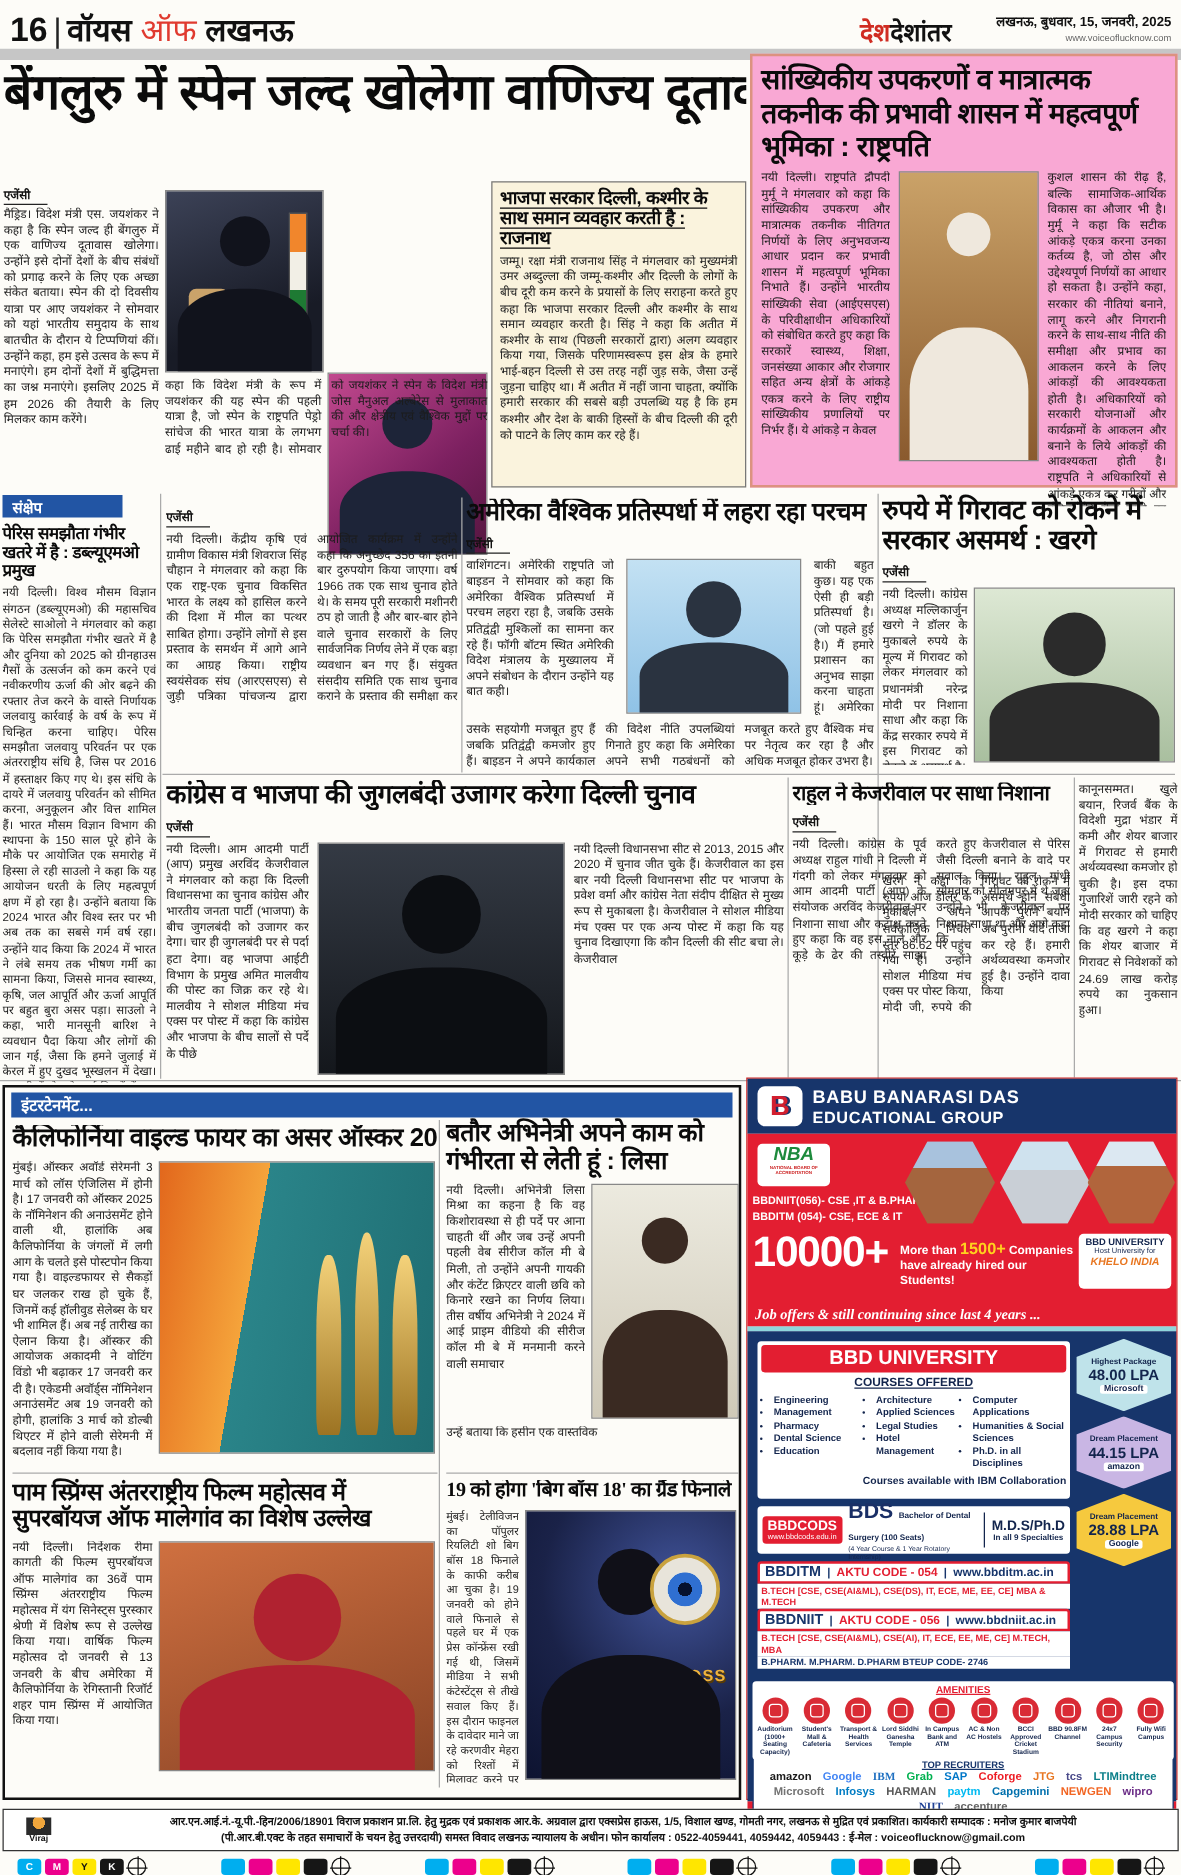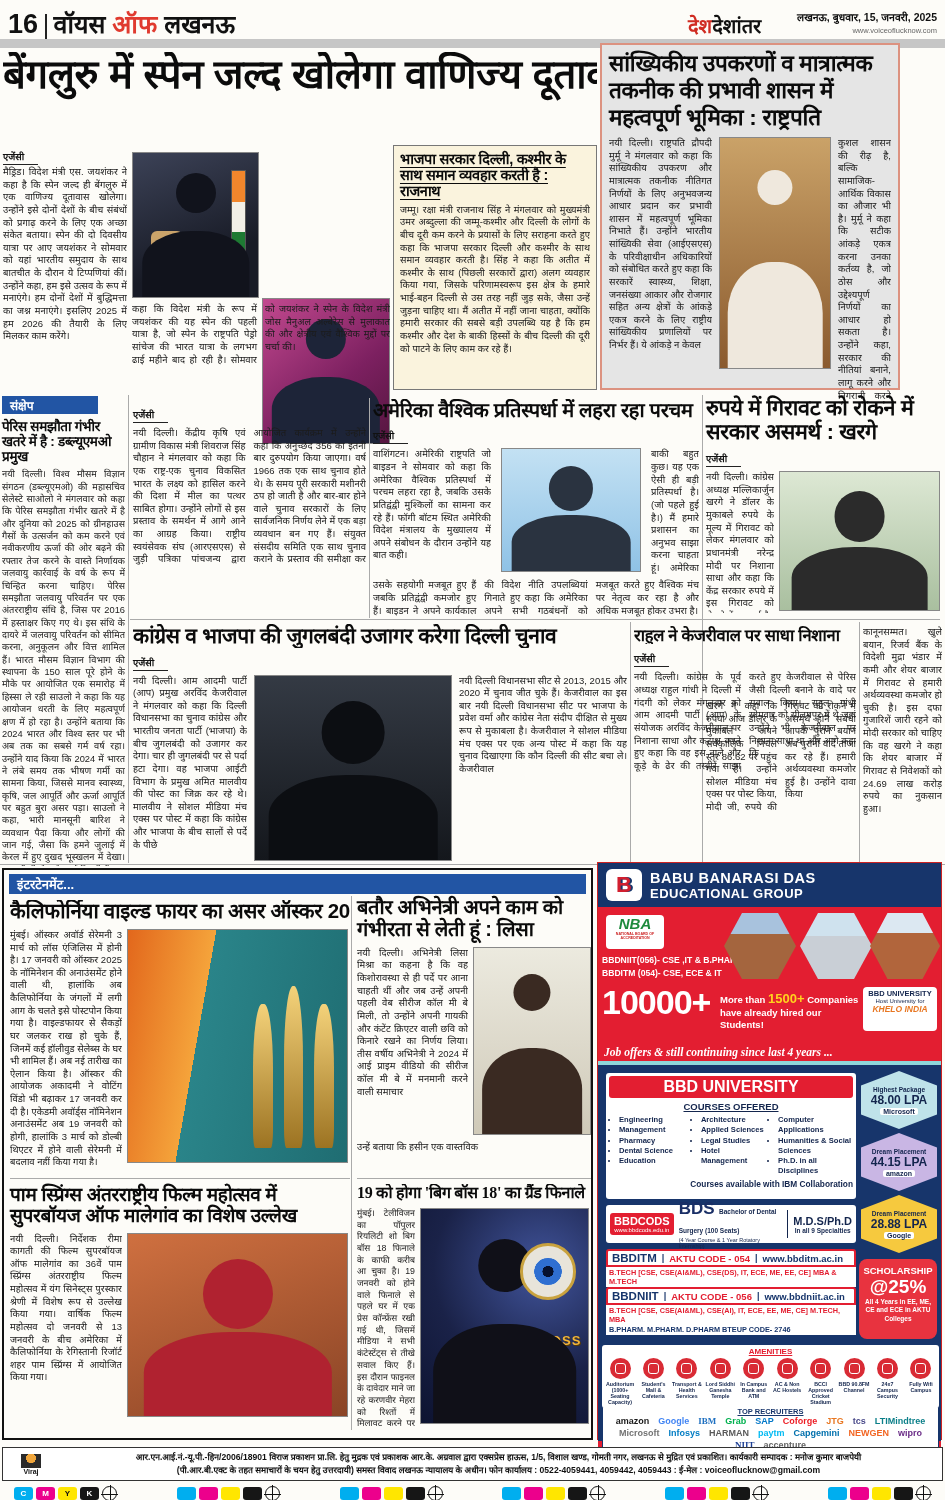--- a/index.html
+++ b/index.html
@@ -76,21 +76,21 @@
 </style>
 </head>
 <body>
 
 <div class="page">
 
   <div class="abs" style="left:8px;top:6px;display:flex;align-items:flex-end;gap:7px">
     <span style="font-size:27px;font-weight:800">16</span>
     <span style="width:1.5px;height:26px;background:#222"></span>
     <span style="font-size:25px;font-weight:800">वॉयस</span>
-    <span style="font-size:25px;font-weight:700;color:#e03a2f">ऑफ</span>
+    <span style="font-size:25px;font-weight:400;color:#e03a2f">ऑफ</span>
     <span style="font-size:25px;font-weight:800">लखनऊ</span>
   </div>
   <div class="abs" style="left:688px;top:12px;font-size:20px;font-weight:800">
     <span style="color:#d02c22">देश</span><span>देशांतर</span>
   </div>
   <div class="abs" style="right:8px;top:10px;text-align:right">
     <div style="font-size:10.5px;font-weight:700">लखनऊ, बुधवार, 15, जनवरी, 2025</div>
     <div style="font-size:7.5px;color:#666;margin-top:2px">www.voiceoflucknow.com</div>
   </div>
   <div class="abs" style="left:0;top:39px;width:945px;height:9px;background:#c6c6c6"></div>
@@ -103,21 +103,21 @@
     <span class="podium"></span>
   </div>
   <div class="abs photo ph-jai2 person" style="left:262px;top:152px;width:128px;height:146px;--p:#1d2438"></div>
   <div class="abs body-txt cols-2" style="left:132px;top:303px;width:258px;height:86px">कहा कि विदेश मंत्री के रूप में जयशंकर की यह स्पेन की पहली यात्रा है, जो स्पेन के राष्ट्रपति पेड्रो सांचेज की भारत यात्रा के लगभग ढाई महीने बाद हो रही है। सोमवार को जयशंकर ने स्पेन के विदेश मंत्री जोस मैनुअल अल्बेरेस से मुलाकात की और क्षेत्रीय एवं वैश्विक मुद्दों पर चर्चा की।</div>
 
   <div class="abs" style="left:393px;top:145px;width:204px;height:245px;background:#faf3dd;border:1px solid #777;padding:5px 6px">
     <div class="hl" style="font-size:14.5px;text-decoration:underline;text-underline-offset:3px;margin-bottom:4px">भाजपा सरकार दिल्ली, कश्मीर के साथ समान व्यवहार करती है : राजनाथ</div>
     <div class="body-txt" style="height:168px">जम्मू। रक्षा मंत्री राजनाथ सिंह ने मंगलवार को मुख्यमंत्री उमर अब्दुल्ला की जम्मू-कश्मीर और दिल्ली के लोगों के बीच दूरी कम करने के प्रयासों के लिए सराहना करते हुए कहा कि भाजपा सरकार दिल्ली और कश्मीर के साथ समान व्यवहार करती है। सिंह ने कहा कि अतीत में कश्मीर के साथ (पिछली सरकारों द्वारा) अलग व्यवहार किया गया, जिसके परिणामस्वरूप इस क्षेत्र के हमारे भाई-बहन दिल्ली से उस तरह नहीं जुड़ सके, जैसा उन्हें जुड़ना चाहिए था। मैं अतीत में नहीं जाना चाहता, क्योंकि हमारी सरकार की सबसे बड़ी उपलब्धि यह है कि हम कश्मीर और देश के बाकी हिस्सों के बीच दिल्ली की दूरी को पाटने के लिए काम कर रहे हैं।</div>
   </div>
 
-  <div class="abs" style="left:600px;top:43px;width:300px;height:347px;background:#e5e5e5;border:2px solid #dc9280;padding:5px 7px">
+  <div class="abs" style="left:600px;top:43px;width:342px;height:347px;background:#f9a8d4;border:2px solid #dc9280;padding:5px 7px">
     <div class="hl" style="font-size:22.5px;line-height:1.2;margin-bottom:6px">सांख्यिकीय उपकरणों व मात्रात्मक तकनीक की प्रभावी शासन में महत्वपूर्ण भूमिका : राष्ट्रपति</div>
     <div style="display:flex;gap:7px">
       <div class="body-txt" style="width:103px;height:268px">नयी दिल्ली। राष्ट्रपति द्रौपदी मुर्मू ने मंगलवार को कहा कि सांख्यिकीय उपकरण और मात्रात्मक तकनीक नीतिगत निर्णयों के लिए अनुभवजन्य आधार प्रदान कर प्रभावी शासन में महत्वपूर्ण भूमिका निभाते हैं। उन्होंने भारतीय सांख्यिकी सेवा (आईएसएस) के परिवीक्षाधीन अधिकारियों को संबोधित करते हुए कहा कि सरकारें स्वास्थ्य, शिक्षा, जनसंख्या आकार और रोजगार सहित अन्य क्षेत्रों के आंकड़े एकत्र करने के लिए राष्ट्रीय सांख्यिकीय प्रणालियों पर निर्भर हैं। ये आंकड़े न केवल</div>
       <div class="photo ph-murmu person" style="width:112px;height:232px;--p:#efe8dd"></div>
       <div class="body-txt" style="flex:1;height:268px">कुशल शासन की रीढ़ है, बल्कि सामाजिक-आर्थिक विकास का औजार भी है। मुर्मू ने कहा कि सटीक आंकड़े एकत्र करना उनका कर्तव्य है, जो ठोस और उद्देश्यपूर्ण निर्णयों का आधार हो सकता है। उन्होंने कहा, सरकार की नीतियां बनाने, लागू करने और निगरानी करने के साथ-साथ नीति की समीक्षा और प्रभाव का आकलन करने के लिए आंकड़ों की आवश्यकता होती है। अधिकारियों को सरकारी योजनाओं और कार्यक्रमों के आकलन और बनाने के लिये आंकड़ों की आवश्यकता होती है। राष्ट्रपति ने अधिकारियों से आंकड़े एकत्र कर गरीबों और वंचितों की सेवा करने का आग्रह किया।</div>
     </div>
   </div>
 
   <div class="abs vrule" style="left:128px;top:395px;height:468px"></div>
   <div class="abs vrule" style="left:369px;top:398px;height:220px"></div>
@@ -341,25 +341,20 @@
           <span style="font-size:11.5px">BBDNIIT</span>
             <span style="font-size:9px">|</span>
           <span style="font-size:9.5px;color:#e31e31">AKTU CODE - 056</span>
             <span style="font-size:9px">|</span>
           <span style="font-size:9.5px">www.bbdniit.ac.in</span>
         </div>
         <div style="background:#fff;font-size:7.3px;font-weight:800;color:#e31e31;padding:1px 3px">B.TECH [CSE, CSE(AI&amp;ML), CSE(AI), IT, ECE, EE, ME, CE] M.TECH, MBA</div>
         <div style="background:#fff;font-size:7.3px;font-weight:800;color:#17356b;padding:0 3px 1px">B.PHARM. M.PHARM. D.PHARM BTEUP CODE- 2746</div>
       </div>
 
-      <div style="position:absolute;right:4px;top:194px;width:78px;height:80px;background:#e8333f;border-radius:8px;text-align:center;padding-top:6px">
-        <div style="font-size:9.5px;font-weight:800">SCHOLARSHIP</div>
-        <div style="font-size:19px;font-weight:800">@25%</div>
-        <div style="font-size:6.5px;font-weight:700;line-height:1.3;padding:0 4px">All 4 Years in EE, ME, CE and ECE in AKTU Colleges</div>
-      </div>
 
       <div style="position:absolute;left:4px;top:340px;width:337px;background:#fff;border:1.5px solid #17356b;border-radius:3px;padding:1px 2px 2px">
         <div style="text-align:center;font-size:7.5px;font-weight:800;color:#17356b;text-decoration:underline">TOP RECRUITERS</div>
         <div class="recruiters">
           <span>amazon</span>
           <span>Google</span>
           <span>IBM</span>
           <span>Grab</span>
           <span>SAP</span>
           <span>Coforge</span>

